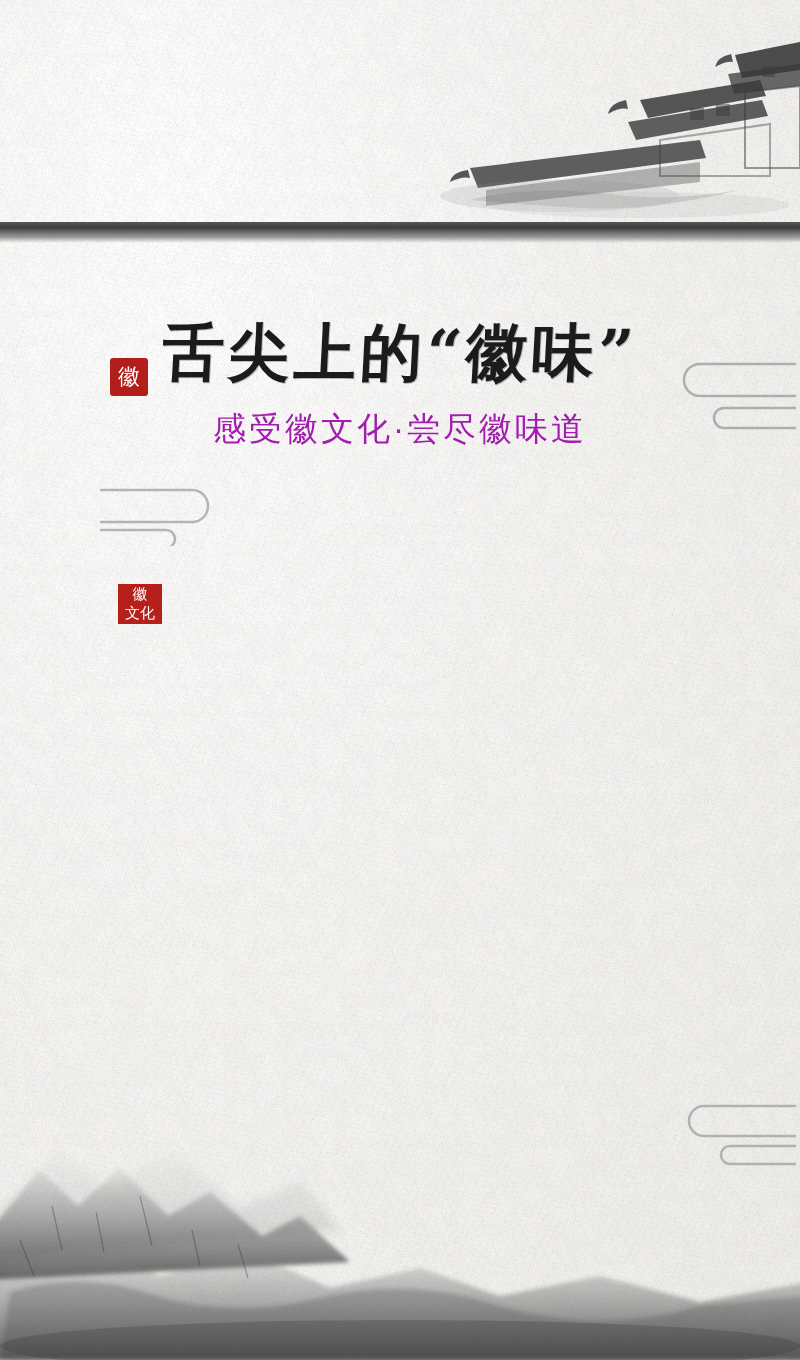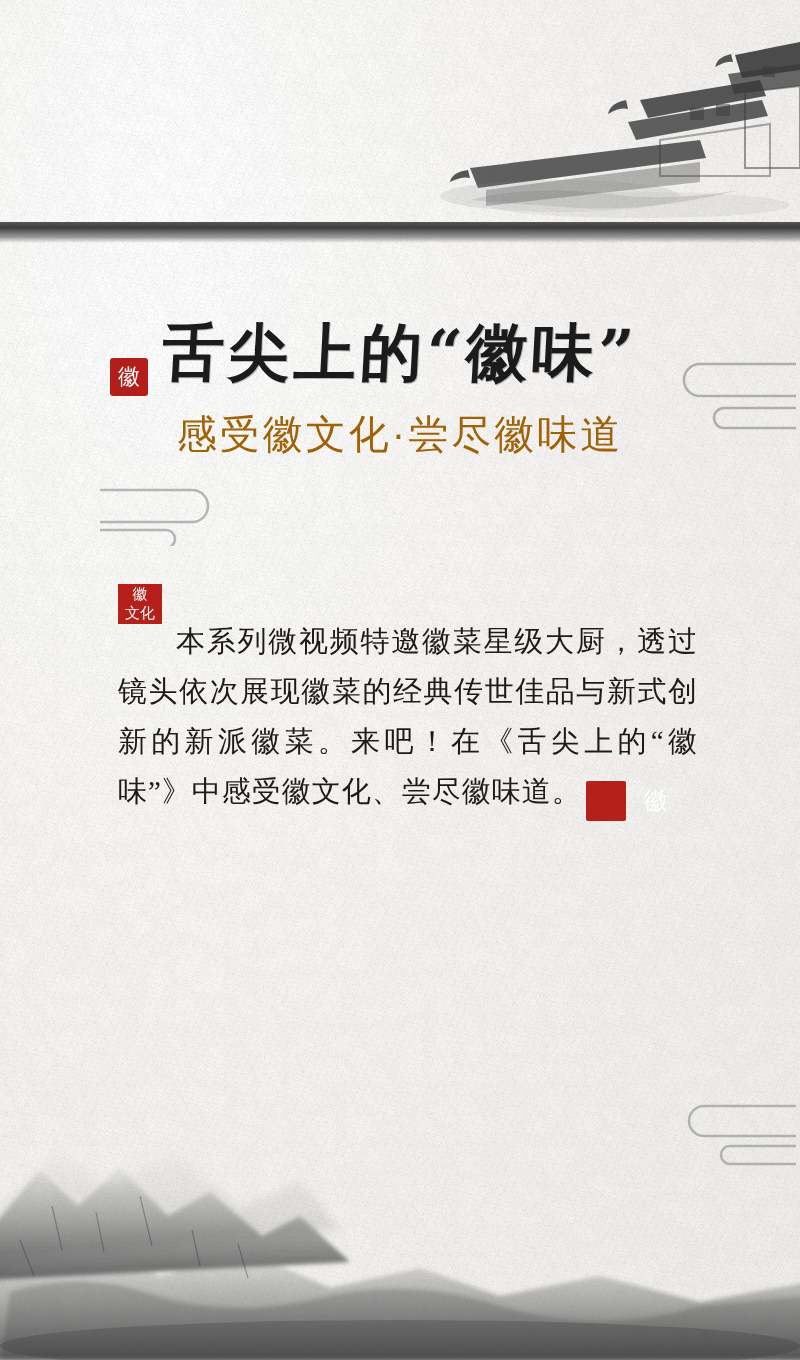--- a/index.html
+++ b/index.html
@@ -71,23 +71,23 @@
     line-height: 1.05;
     letter-spacing: 4px;
     font-weight: bold;
     color: #1b1b1b;
     font-family: "DejaVu Serif", "Liberation Serif", serif;
     transform: skewX(-3deg);
     text-shadow: 1px 1px 0 rgba(0,0,0,.25);
   }
   .sub-title {
     margin-top: 22px;
-    font-size: 40px;
+    font-size: 33px;
     letter-spacing: 3px;
-    color: #a16207;
+    color: #a21caf;
     font-family: Liberation Sans, sans-serif;
   }
   .seal-title {
     position: absolute;
     left: 110px; top: 38px;
     width: 38px; height: 38px;
     background: #b21f1a;
     color: #fff;
     font-size: 22px;
     line-height: 38px;
@@ -228,23 +228,20 @@
   </svg>
 
   <div class="title-block">
     <div class="seal-title">徽</div>
     <div class="main-title">舌尖上的“徽味”</div>
     <div class="sub-title">感受徽文化·尝尽徽味道</div>
   </div>
 
   <div class="body-block">
     <div class="seal-para">徽<br>文化</div>
-    <p class="para second">
-      <span>本系列微视频特邀徽菜星级大厨，透过镜头依次展现徽菜的经典传世佳品与新式创新的新派徽菜。来吧！在《舌尖上的“徽味”》中感受徽文化、尝尽徽味道。</span><span class="seal-end">徽</span>
-    </p>
   </div>
 
   <svg class="mountain" viewBox="0 0 800 330">
     <defs>
       <linearGradient id="mg" x1="0" y1="0" x2="0" y2="1">
         <stop offset="0%" stop-color="#8e8e8e" stop-opacity=".15"></stop>
         <stop offset="60%" stop-color="#5c5c5c" stop-opacity=".55"></stop>
         <stop offset="100%" stop-color="#2f2f2f" stop-opacity=".75"></stop>
       </linearGradient>
       <linearGradient id="mg2" x1="0" y1="0" x2="0" y2="1">

